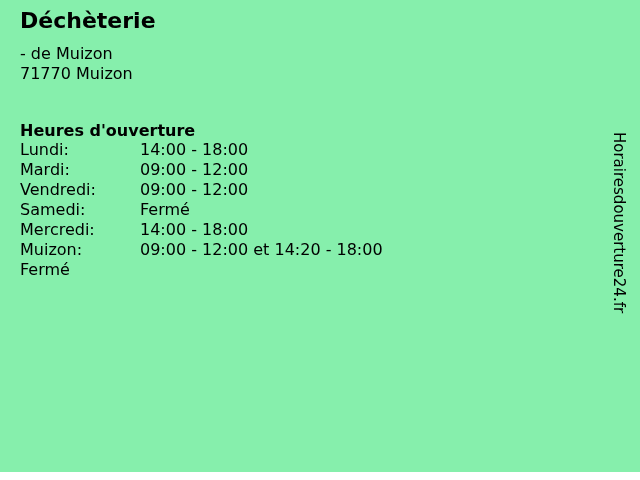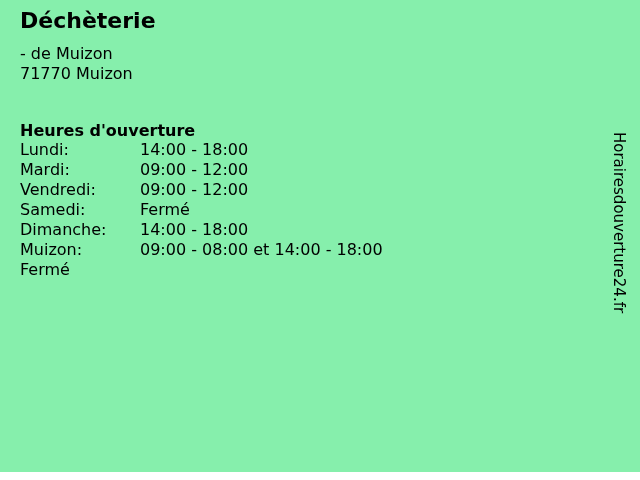--- a/index.html
+++ b/index.html
@@ -93,26 +93,26 @@
     </div>
     <div class="hours-row">
       <span class="hours-day">Vendredi:</span>
       <span class="hours-time">09:00 - 12:00</span>
     </div>
     <div class="hours-row">
       <span class="hours-day">Samedi:</span>
       <span class="hours-time">Fermé</span>
     </div>
     <div class="hours-row">
-      <span class="hours-day">Dimanche:</span>
+      <span class="hours-day">Mercredi:</span>
       <span class="hours-time">14:00 - 18:00</span>
     </div>
     <div class="hours-row">
       <span class="hours-day">Muizon:</span>
-      <span class="hours-time">09:00 - 08:00 et 14:00 - 18:00</span>
+      <span class="hours-time">09:00 - 12:00 et 14:20 - 18:00</span>
     </div>
     <div class="hours-row">
       <span class="hours-time">Fermé</span>
     </div>
   </div>
 
   <div class="watermark">Horairesdouverture24.fr</div>
 
 </div>
 

